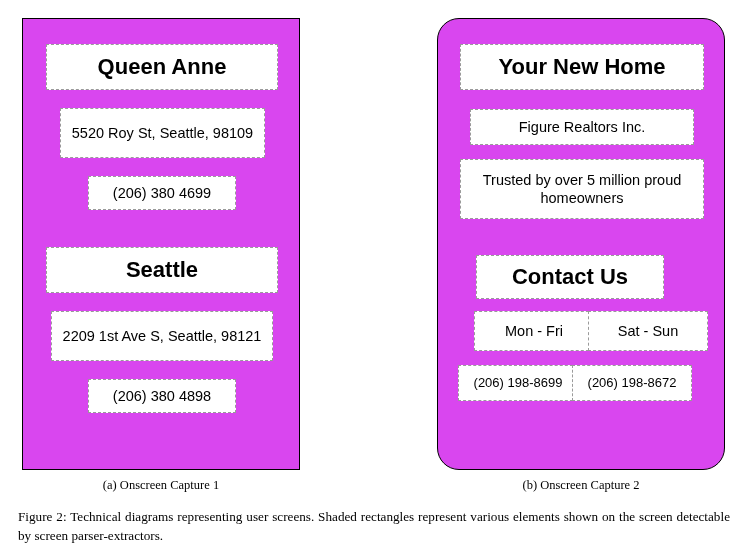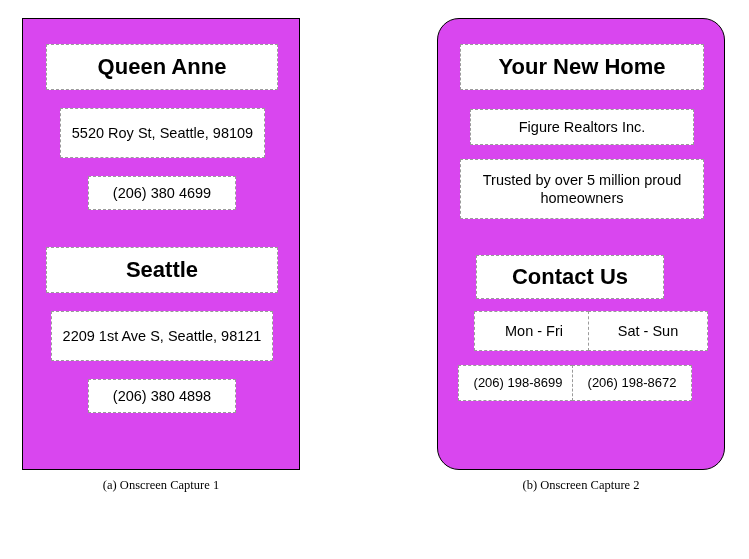--- a/index.html
+++ b/index.html
@@ -133,14 +133,18 @@
 
       <div class="el small" style="left:134px; top:346px; width:120px; height:36px;">(206) 198-8672</div>
 
     </div>
   </div>
 
   <div class="subcaption" id="cap-a">(a) Onscreen Capture 1</div>
 
   <div class="subcaption" id="cap-b">(b) Onscreen Capture 2</div>
 
+  <div class="maincaption">
+    <span class="lbl">Figure 2:</span>
+    <span>Technical diagrams representing user screens. Shaded rectangles represent various elements shown on the screen detectable by screen parser-extractors.</span>
+  </div>
 
 </div>
 
 </body></html>

